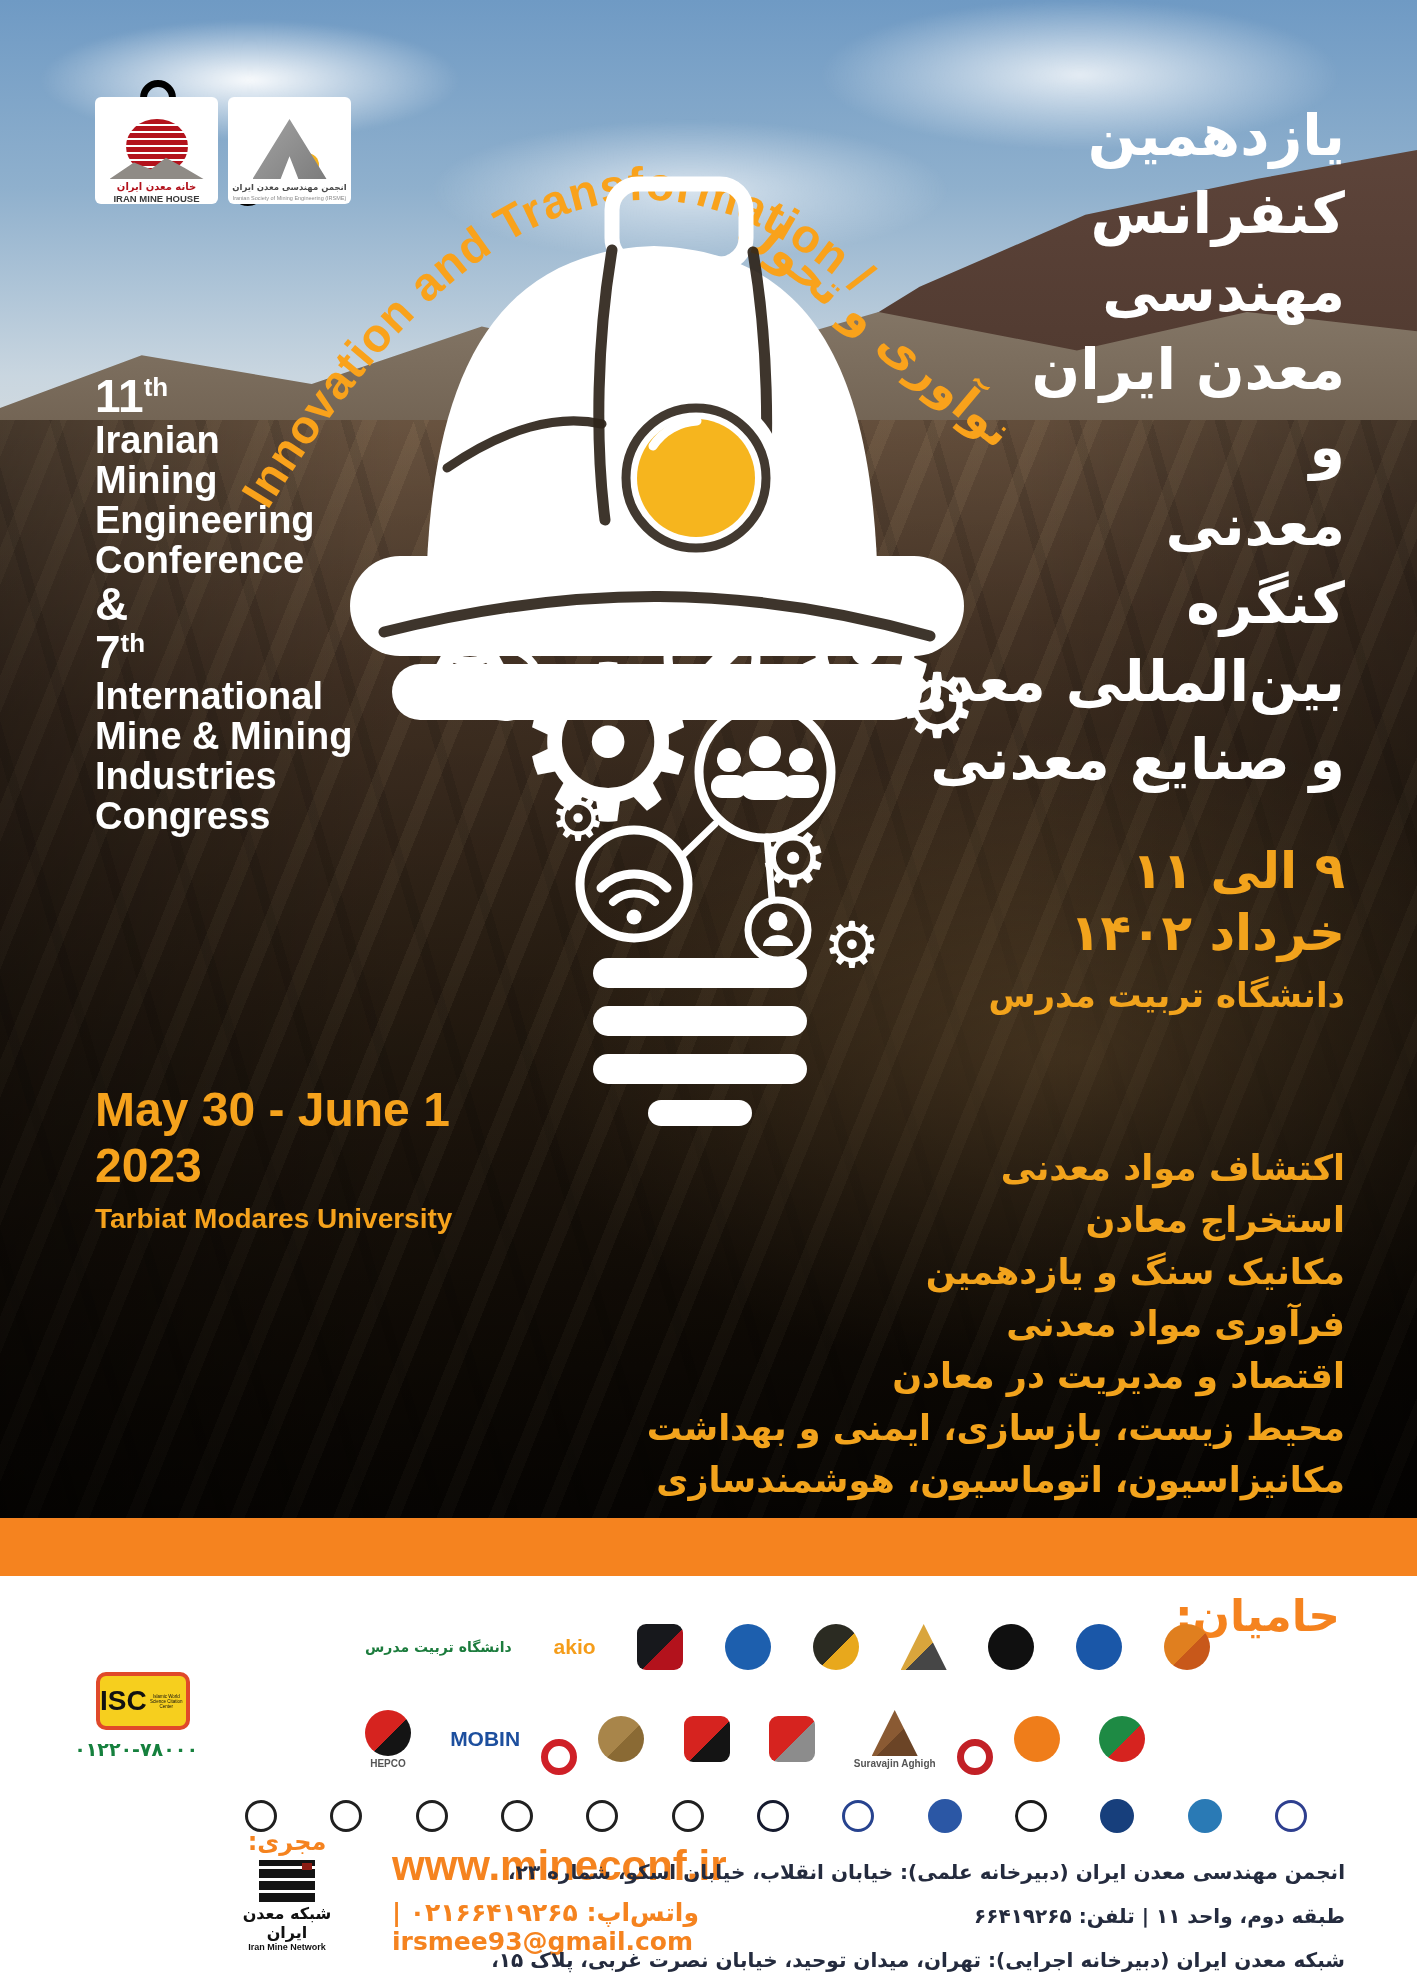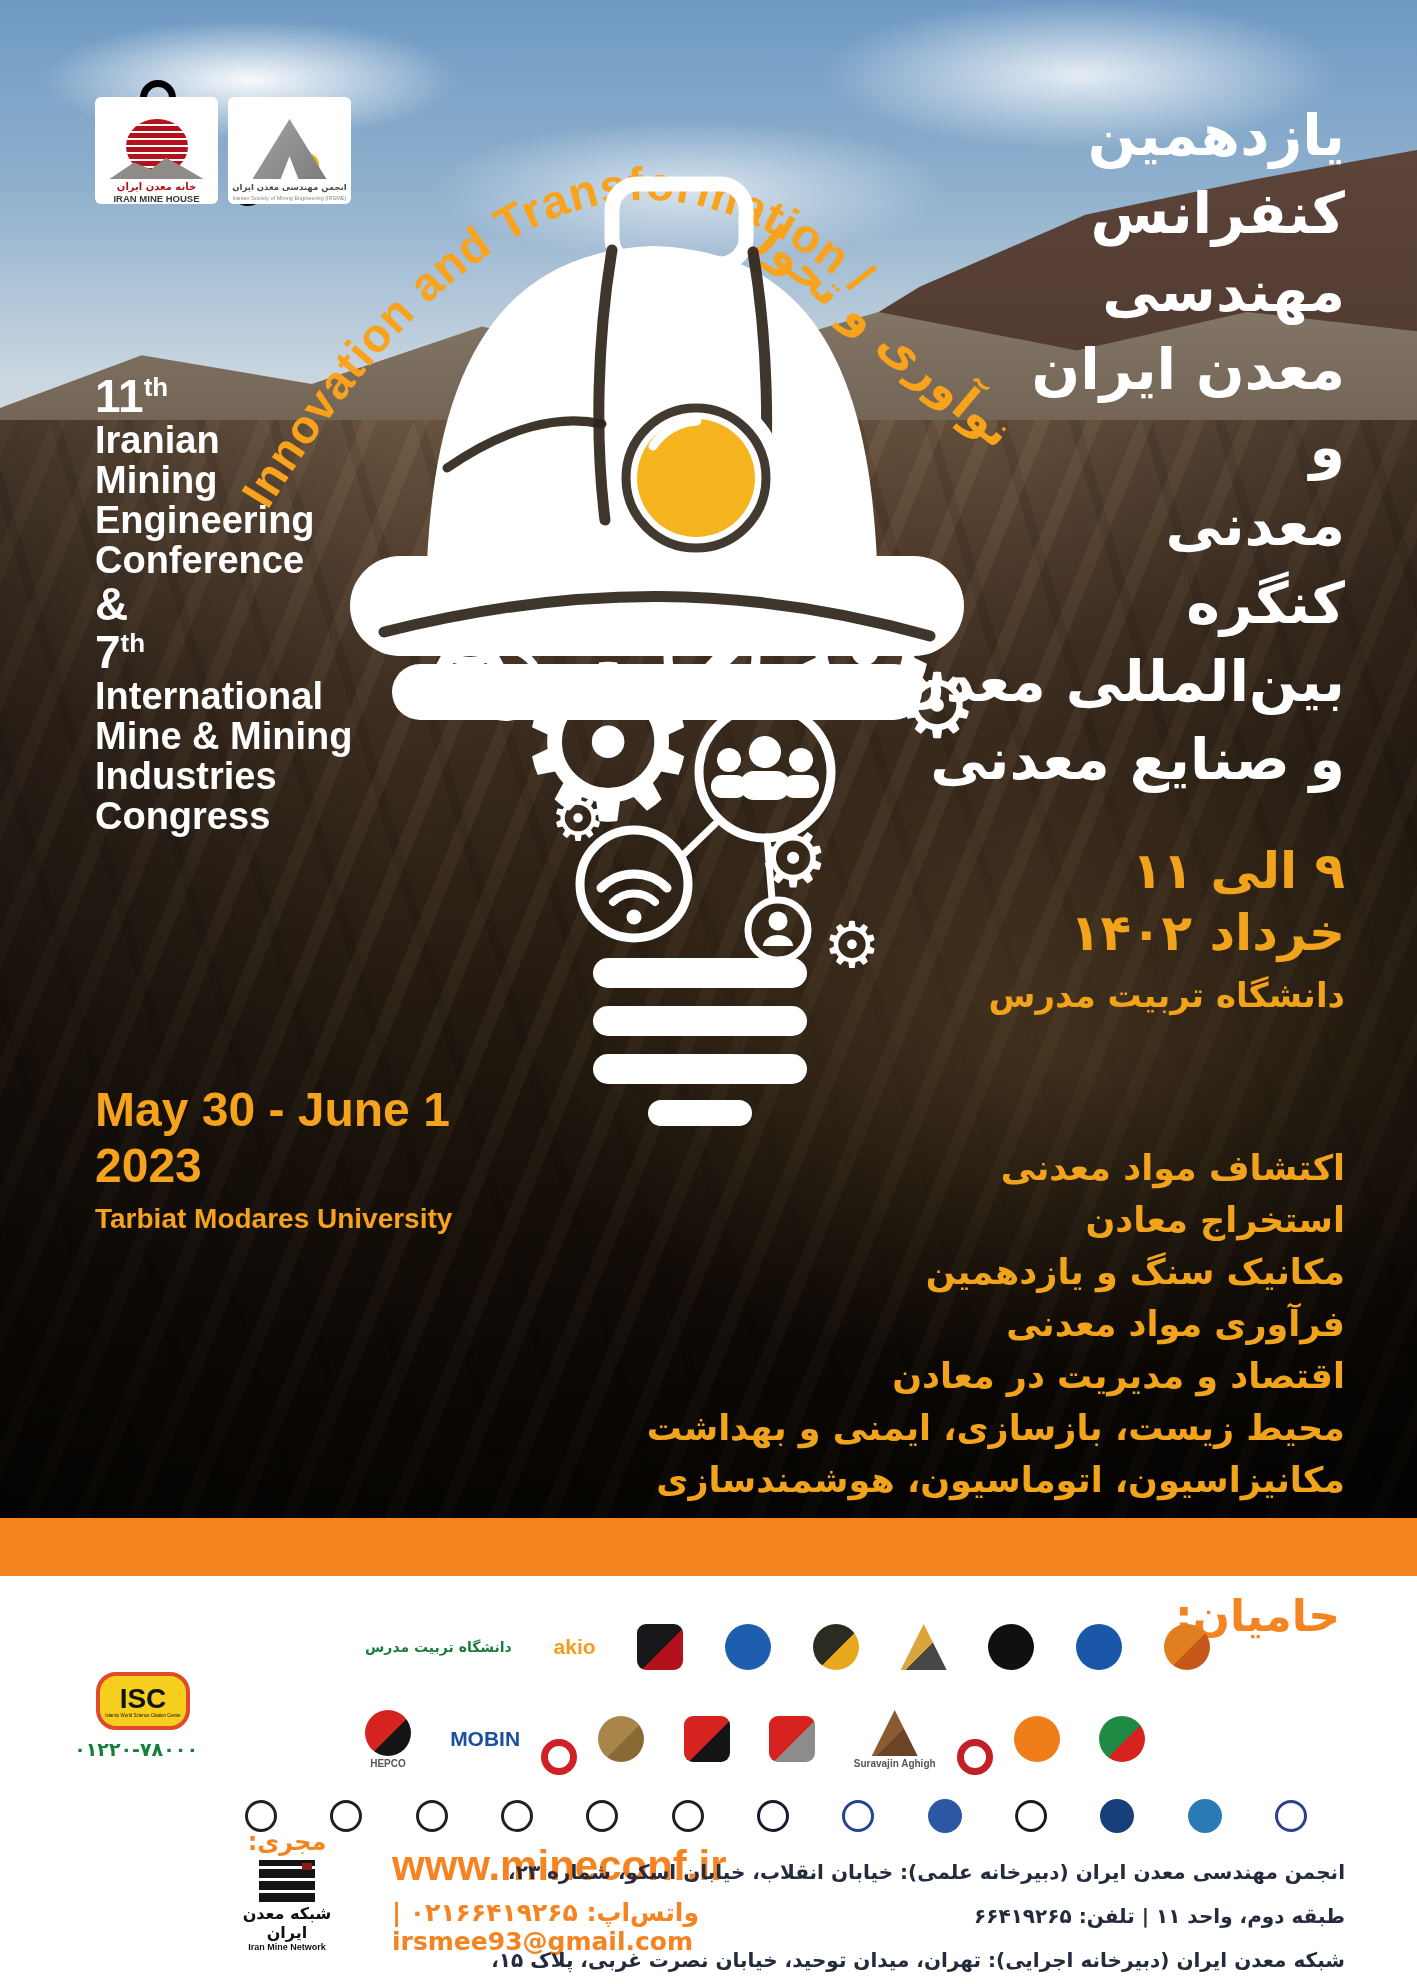--- a/index.html
+++ b/index.html
@@ -76,22 +76,22 @@
   .dates-right .d{font-size:50px;line-height:62px;}
   .dates-right .v{font-size:34px;line-height:42px;margin-top:10px;}
   .topics{position:absolute;right:72px;top:1142px;width:700px;z-index:4;direction:rtl;text-align:right;
     color:#f2a31c;font-weight:700;font-size:35px;line-height:52px;}
 
   
   .band{position:absolute;left:0;top:1518px;width:100%;height:58px;background:#f5831f;z-index:5;}
   .sponsors{position:absolute;left:0;top:1576px;width:100%;height:408px;background:#fff;z-index:5;}
   .supporters-label{position:absolute;right:77px;top:14px;font-size:44px;font-weight:800;color:#f5831f;direction:rtl;}
   .isc{position:absolute;left:88px;top:96px;width:110px;text-align:center;}
-  .isc-frame{width:94px;height:58px;margin:0 auto;background:#f6cf1e;border:4px solid #e0492a;border-radius:20px;
-    display:flex;flex-direction:column;align-items:center;justify-content:center;}
+  .isc-frame{width:94px;height:58px;margin:0 auto;background:#f6cf1e;border:4px solid #e0492a;border-radius:10px;
+    display:flex;flex-direction:row;align-items:center;justify-content:center;}
   .isc-label{font-family:"Liberation Sans",sans-serif;font-weight:800;font-size:28px;line-height:28px;color:#111;}
   .isc-sub{font-family:"Liberation Sans",sans-serif;font-size:4.5px;color:#111;}
   .isc-phone{margin-top:8px;font-weight:700;font-size:19px;color:#15803d;direction:rtl;}
   .row{position:absolute;display:flex;justify-content:space-between;align-items:center;}
   .row1{left:365px;top:30px;width:845px;height:82px;}
   .row2{left:365px;top:122px;width:780px;height:82px;}
   .row3{left:245px;top:208px;width:1062px;height:64px;}
   .chip{display:flex;flex-direction:column;align-items:center;gap:3px;}
   .glyph{width:46px;height:46px;display:block;}
   .round{border-radius:50%;}

